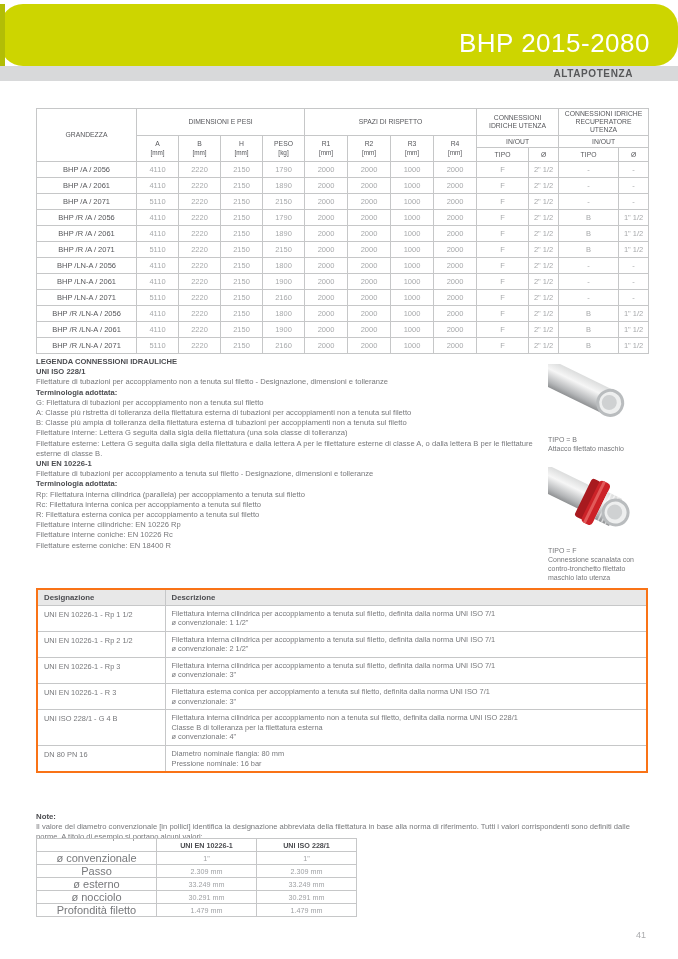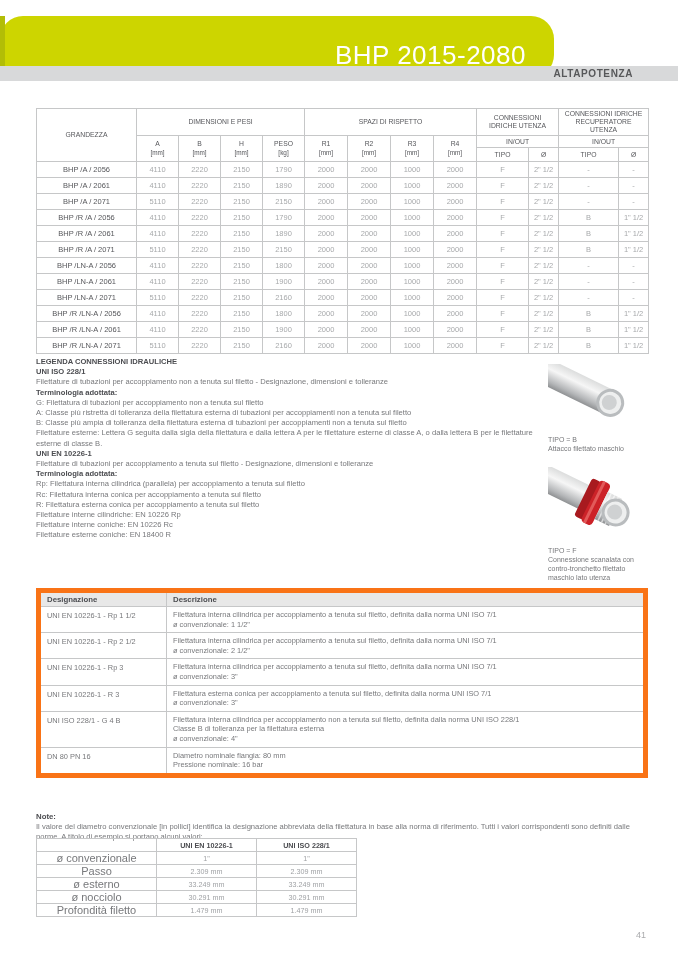--- a/index.html
+++ b/index.html
@@ -2,21 +2,21 @@
 <html><head>
 <meta charset="utf-8">
 <style>
   * { margin:0; padding:0; box-sizing:border-box; }
   html,body { background:#fff; }
   .page {
     position:relative; width:678px; height:959px; background:#ffffff;
     font-family:"Liberation Sans", sans-serif; overflow:hidden;
   }
   
-  .header { position:absolute; top:16px; left:0; width:554px; height:62px; background:#cdd500;border-radius:23px; }
+  .header { position:absolute; top:4px; left:0; width:678px; height:62px; background:#cdd500;border-radius:23px; }
   .header .stripe { position:absolute; left:0; top:0; width:5px; height:62px; background:#b2bd06; }
   .header .title {
     position:absolute; right:28px; bottom:7px; color:#ffffff;
     font-size:26px; font-weight:300; letter-spacing:0.5px; white-space:nowrap;
   }
   .subbar {
     position:absolute; top:66px; left:0; width:678px; height:15px; background:#d8d9da;
     text-align:right; padding-right:45px; font-size:10px; font-weight:bold;
     color:#57585a; line-height:15px; letter-spacing:0.6px;
   }
@@ -41,21 +41,21 @@
   .legend div { font-size:7.6px; line-height:10.2px; color:#77787b; }
   .legend div.b { font-weight:bold; color:#4c4d51; }
   
   .figures { position:absolute; left:548px; top:364px; width:96px; }
   .figure .cap-title { font-size:7px; color:#77787b; line-height:9px; margin-top:5px; }
   .figure .cap-text  { font-size:7px; color:#77787b; line-height:9px; }
   .figure + .figure { margin-top:14px; }
   
   .des-table {
     position:absolute; top:588px; left:36px; width:612px;
-    border-collapse:collapse; table-layout:fixed; border:5px solid #f97316;
+    border-collapse:collapse; table-layout:fixed; border:2px solid #f97316;
   }
   .des-table th, .des-table td { border:1px solid #c6c7c8; }
   .des-table thead th {
     background:#e8e8e8; text-align:left; font-size:7.8px; font-weight:bold;
     color:#4c4d51; height:16px; padding:2px 6px;
   }
   .des-table td { font-size:7.4px; color:#77787b; padding:3px 6px; vertical-align:middle; }
   .des-table td.des { vertical-align:top; padding-top:4px; }
   .des-table td.desc div { line-height:9.6px; }
   
@@ -339,20 +339,21 @@
   </table>
 
   <div class="legend">
       <div class="b">LEGENDA CONNESSIONI IDRAULICHE</div>
       <div class="b">UNI ISO 228/1</div>
       <div>Filettature di tubazioni per accoppiamento non a tenuta sul filetto - Designazione, dimensioni e tolleranze</div>
       <div class="b">Terminologia adottata:</div>
       <div>G: Filettatura di tubazioni per accoppiamento non a tenuta sul filetto</div>
       <div>A: Classe più ristretta di tolleranza della filettatura esterna di tubazioni per accoppiamenti non a tenuta sul filetto</div>
       <div>B: Classe più ampia di tolleranza della filettatura esterna di tubazioni per accoppiamenti non a tenuta sul filetto</div>
+      <div>Filettature interne: Lettera G seguita dalla sigla della filettatura (una sola classe di tolleranza)</div>
       <div>Filettature esterne: Lettera G seguita dalla sigla della filettatura e dalla lettera A per le filettature esterne di classe A, o dalla lettera B per le filettature esterne di classe B.</div>
       <div class="b">UNI EN 10226-1</div>
       <div>Filettature di tubazioni per accoppiamento a tenuta sul filetto - Designazione, dimensioni e tolleranze</div>
       <div class="b">Terminologia adottata:</div>
       <div>Rp: Filettatura interna cilindrica (parallela) per accoppiamento a tenuta sul filetto</div>
       <div>Rc: Filettatura interna conica per accoppiamento a tenuta sul filetto</div>
       <div>R: Filettatura esterna conica per accoppiamento a tenuta sul filetto</div>
       <div>Filettature interne cilindriche: EN 10226 Rp</div>
       <div>Filettature interne coniche: EN 10226 Rc</div>
       <div>Filettature esterne coniche: EN 18400 R</div>

